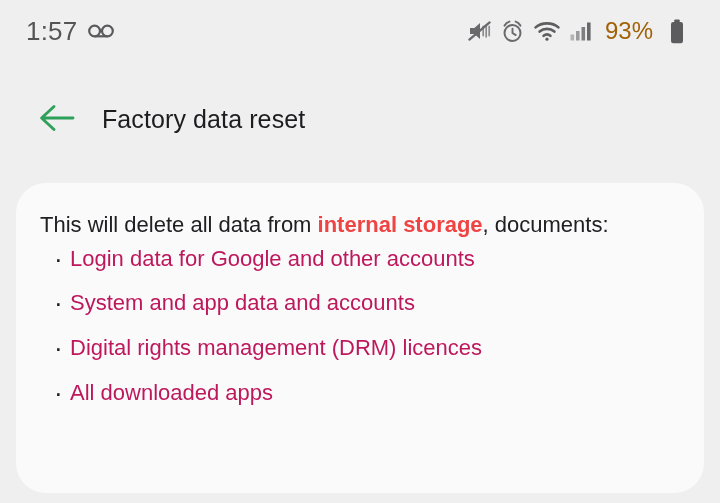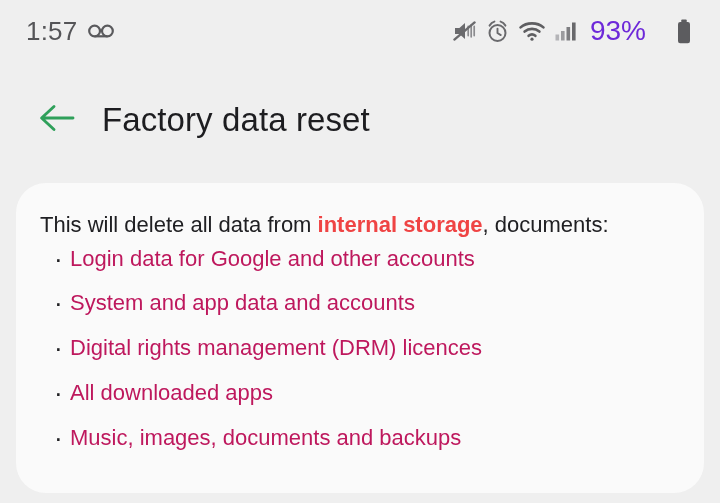--- a/index.html
+++ b/index.html
@@ -25,45 +25,45 @@
   
   #status-bar {
     position: absolute;
     left: 0;
     top: 0;
     width: 720px;
     height: 62px;
     display: flex;
     align-items: center;
     justify-content: space-between;
-    padding: 0 28px 0 26px;
+    padding: 0 35px 0 26px;
     box-sizing: border-box;
   }
   .status-left {
     display: flex;
     align-items: center;
     gap: 11px;
   }
   #status-time {
     font-size: 26px;
     color: #555558;
     letter-spacing: 0.2px;
     line-height: 1;
   }
   .status-right {
     display: flex;
     align-items: center;
     gap: 10px;
   }
   #battery-percent {
-    font-size: 28px;
-    color: #6d28d9;
+    font-size: 24px;
+    color: #a16207;
     line-height: 1;
     margin-left: 1px;
-    margin-right: 20px;
+    margin-right: 6px;
   }
   .sicon {
     display: block;
   }
 
   
   #app-bar {
     position: absolute;
     left: 0;
     top: 62px;
@@ -77,21 +77,21 @@
   #back-button {
     width: 46px;
     height: 46px;
     display: flex;
     align-items: center;
     justify-content: center;
     flex: none;
     cursor: pointer;
   }
   #page-title {
-    font-size: 33px;
+    font-size: 25px;
     color: #1d1d20;
     margin-left: 22px;
     letter-spacing: 0.1px;
     white-space: nowrap;
   }
 
   
   #info-card {
     position: absolute;
     left: 16px;
@@ -219,18 +219,17 @@
 
   <div id="info-card">
 
     <p id="intro-line"><span>This will delete all data from </span><span class="em">internal storage</span><span>, documents:</span></p>
 
     <ul id="bullet-list">
       <li>Login data for Google and other accounts</li>
       <li>System and app data and accounts</li>
       <li>Digital rights management (DRM) licences</li>
       <li>All downloaded apps</li>
-      <li>Music, images, documents and backups</li>
     </ul>
 
   </div>
 
 </div>
 
 </body></html>

